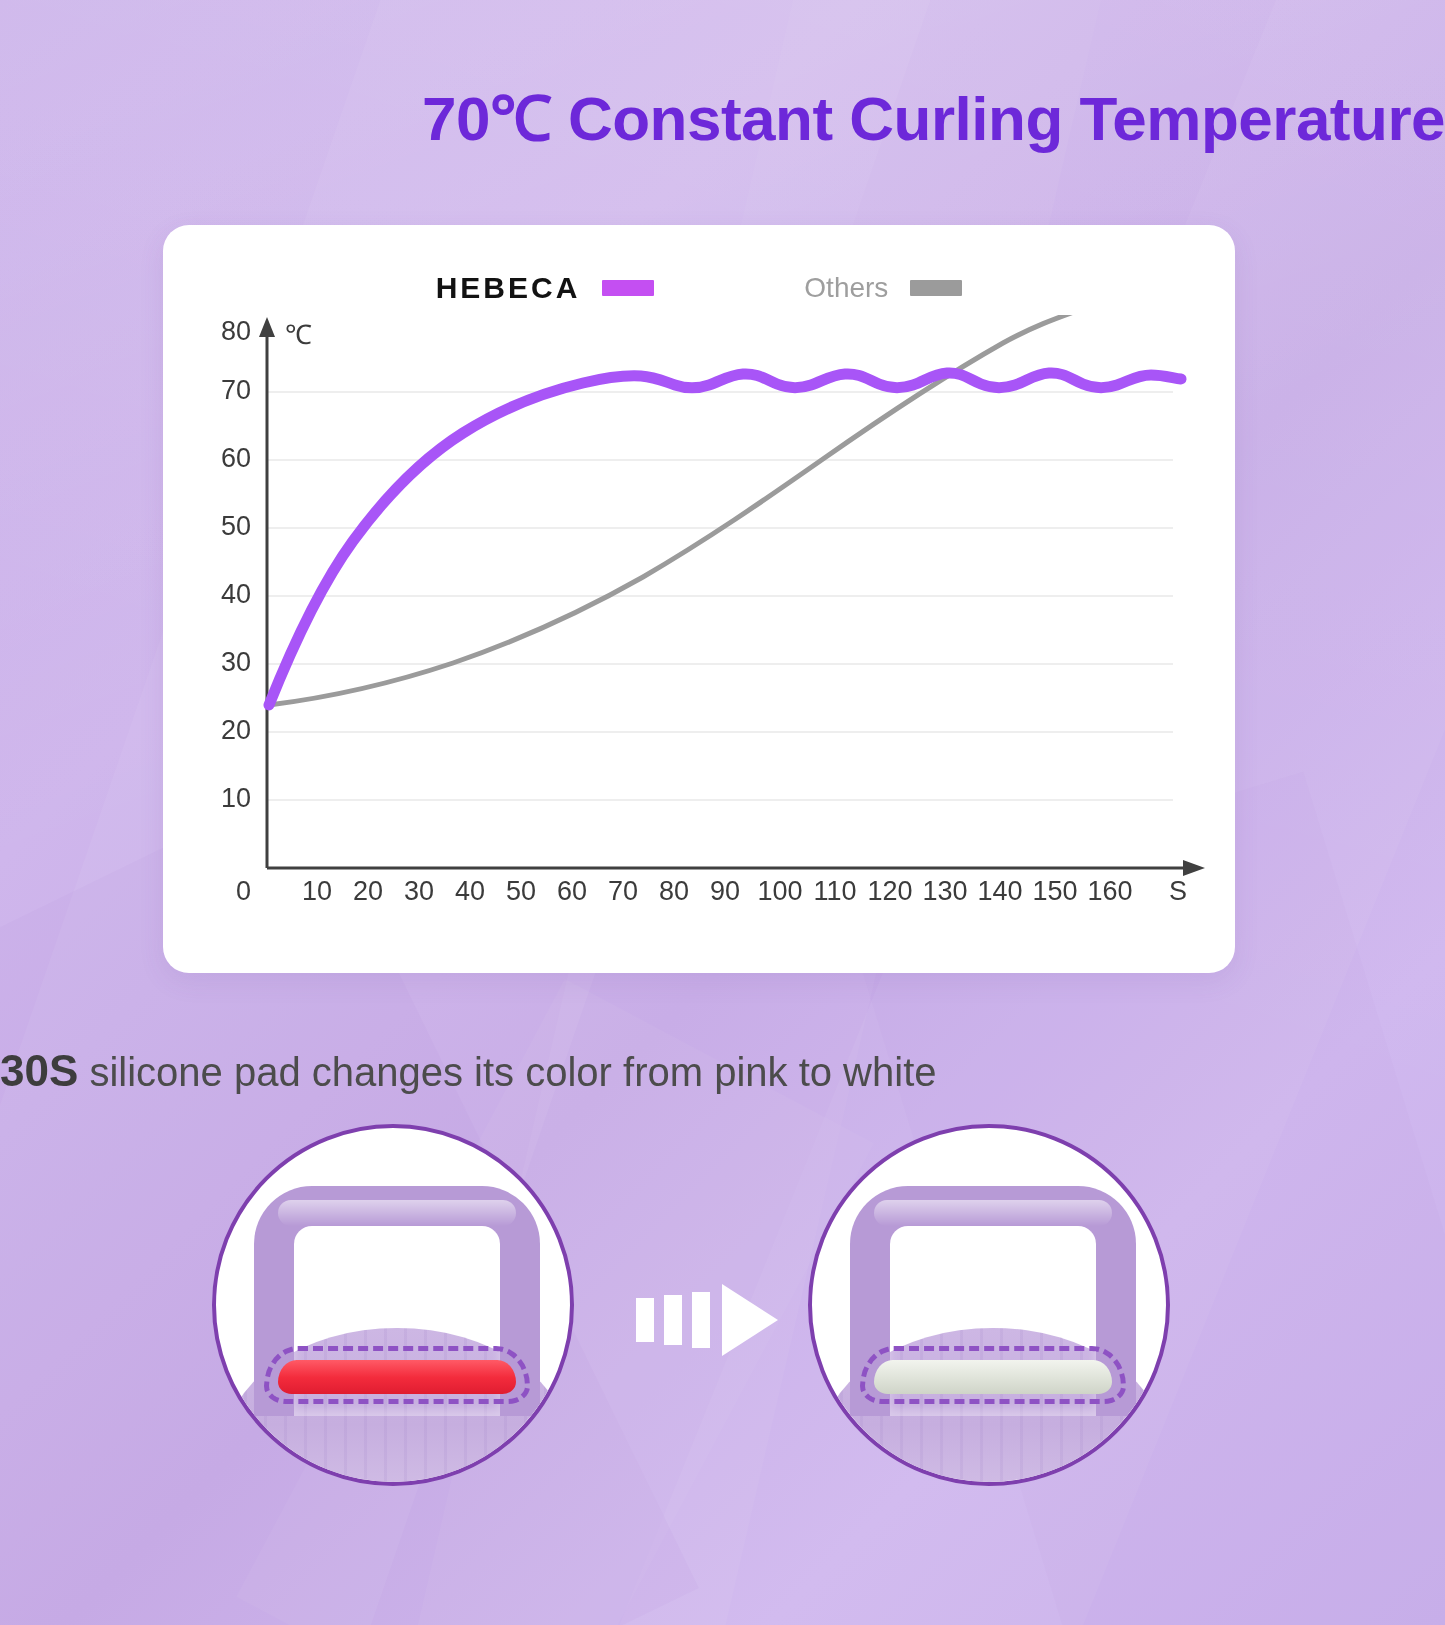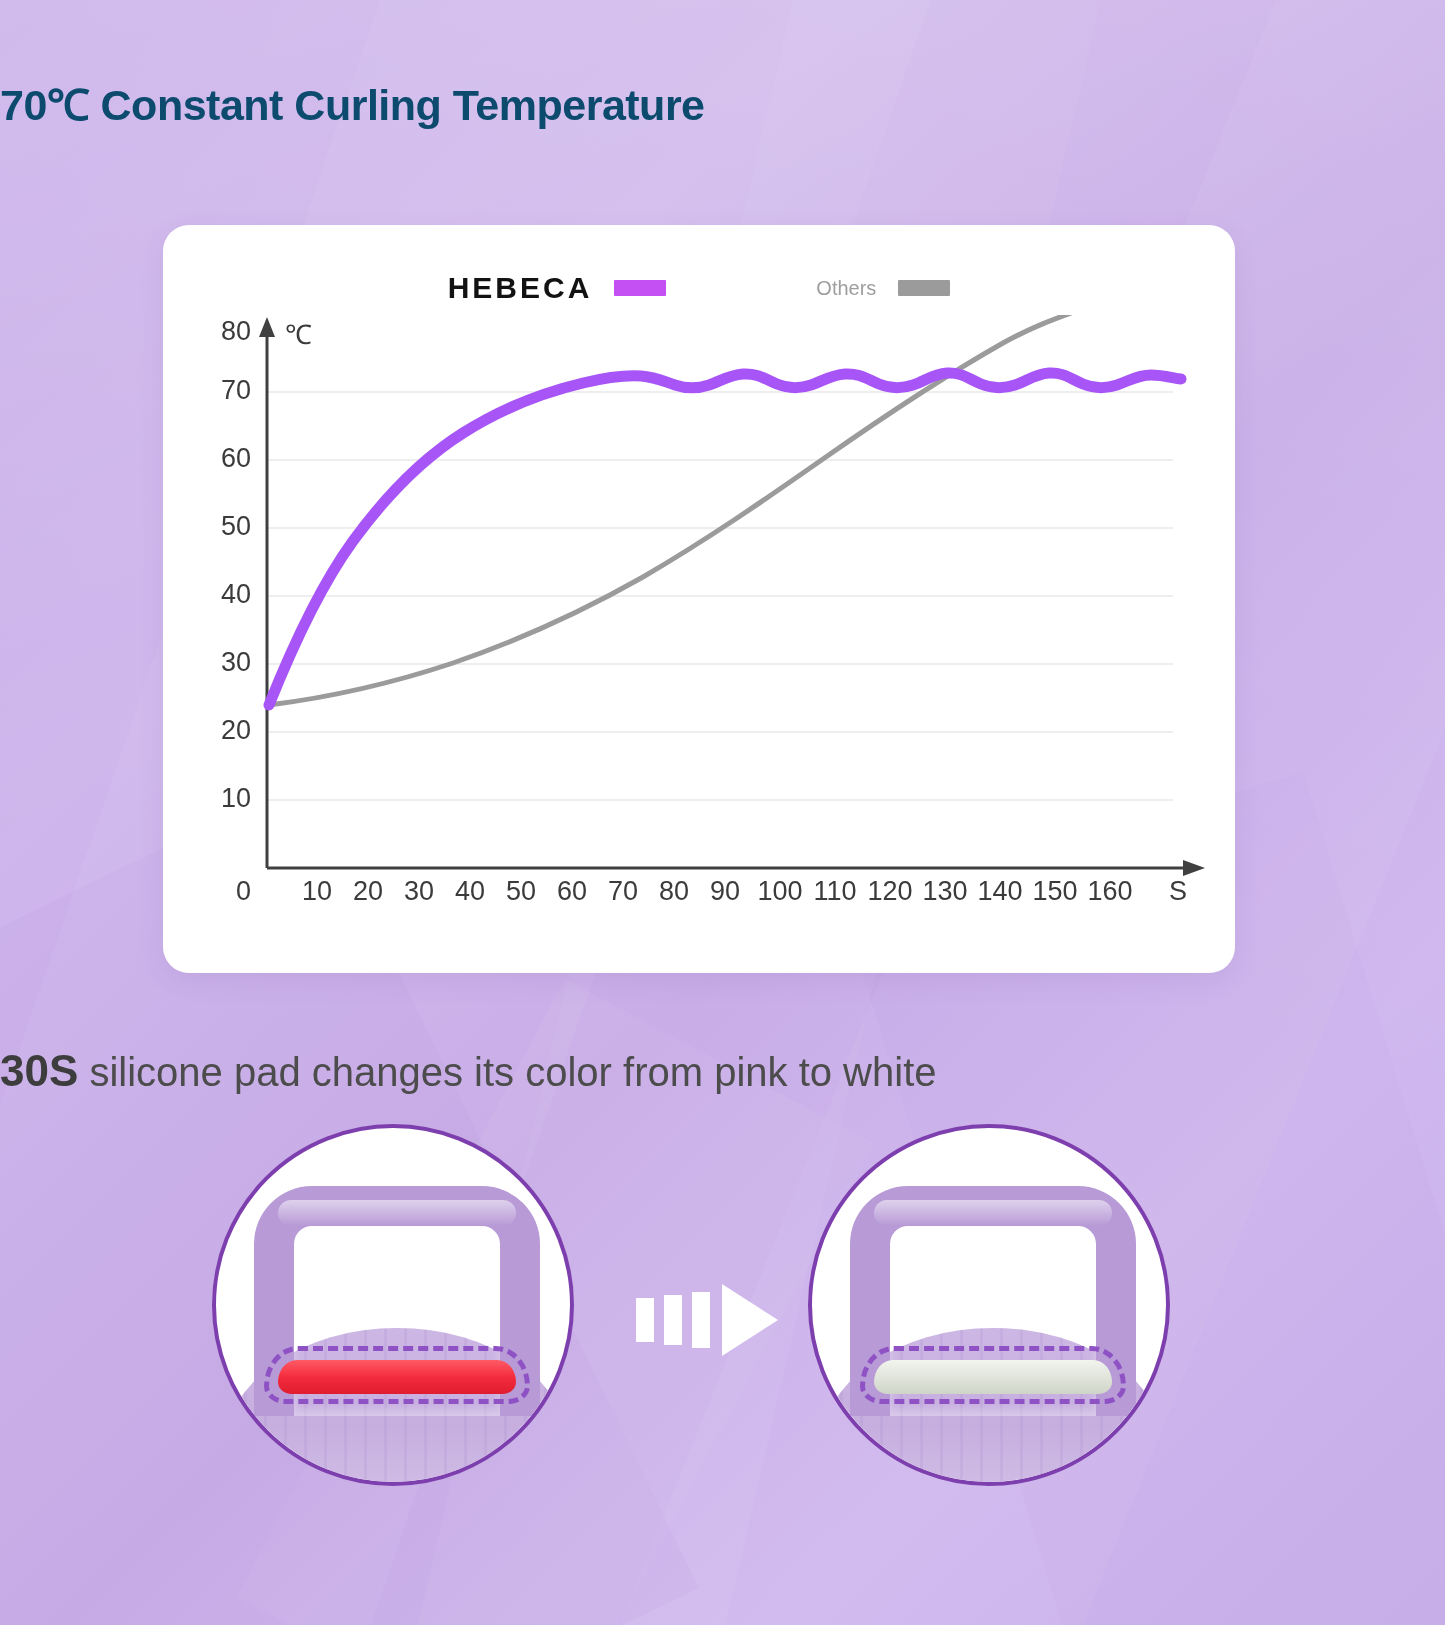--- a/index.html
+++ b/index.html
@@ -30,24 +30,24 @@
   .f4 { width: 760px; height: 900px; left: -220px; top: 900px; transform: rotate(-26deg); background: rgba(170,130,215,0.07); }
   .f5 { width: 480px; height: 1000px; left: 980px; top: 820px; transform: rotate(-17deg); background: rgba(170,130,215,0.05); }
   .f6 { width: 350px; height: 700px; left: 380px; top: 1020px; transform: rotate(28deg); background: rgba(255,255,255,0.04); }
 
   .page { position: relative; width: 1445px; height: 1625px; }
 
   
   .title {
     position: absolute;
     top: 74px; left: 0; right: 0;
-    text-align: left;
-    font-size: 43px;
+    text-align: right;
+    font-size: 62px;
     font-weight: bold;
-    color: #0c4a6e;
+    color: #6d28d9;
     letter-spacing: -0.5px;
     font-family: "Liberation Sans", sans-serif;
     white-space: nowrap;
   }
 
   
   .chart-card {
     position: absolute;
     left: 163px; top: 225px;
     width: 1072px; height: 748px;
@@ -67,21 +67,21 @@
   .legend-group { display: flex; align-items: center; }
   .legend-group.hebeca { margin-right: 150px; }
   .legend-label-hebeca {
     font-size: 30px;
     font-weight: bold;
     letter-spacing: 3px;
     color: #121212;
     font-family: "Liberation Sans", sans-serif;
   }
   .legend-label-others {
-    font-size: 20px;
+    font-size: 28px;
     color: #9e9e9e;
     font-family: "Liberation Sans", sans-serif;
   }
   .swatch { width: 52px; height: 16px; margin-left: 22px; border-radius: 1px; }
   .swatch.purple { background: #c44ff2; }
   .swatch.gray { background: #9b9b9b; }
 
   .plot-wrap {
     position: absolute;
     left: 0; top: 90px;

